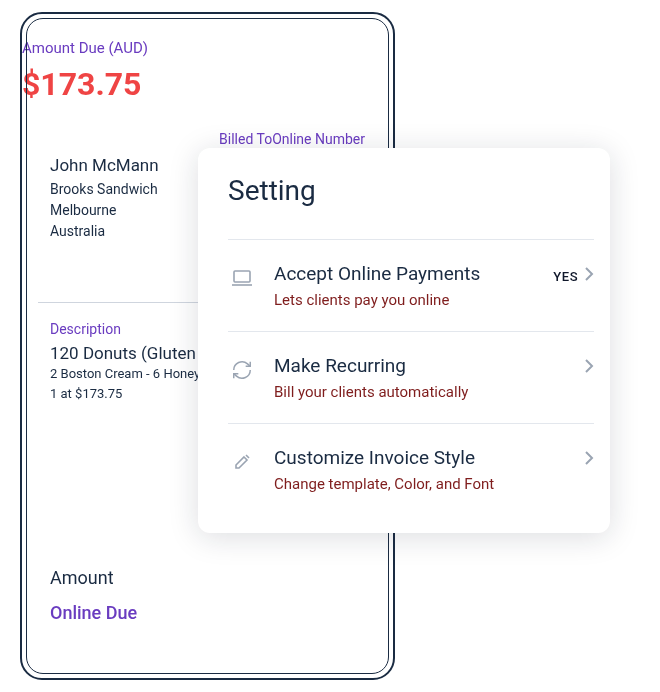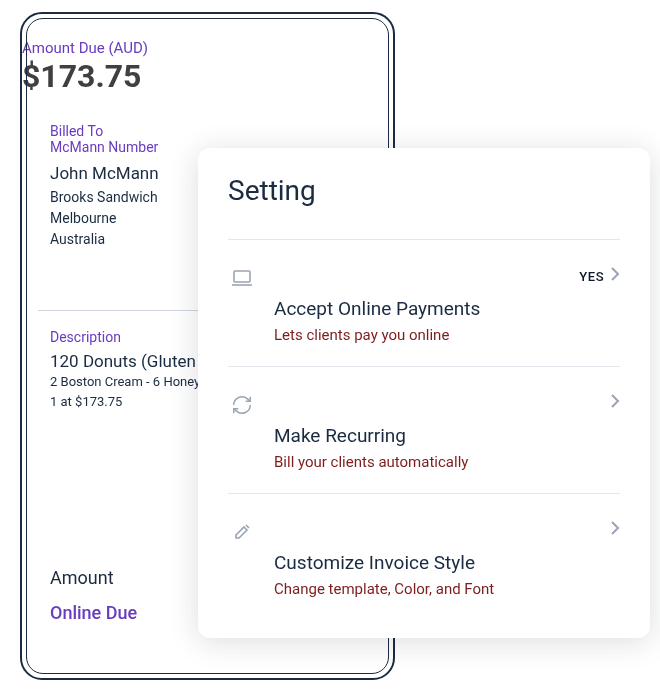--- a/index.html
+++ b/index.html
@@ -32,29 +32,29 @@
     .amount-due-section {
       text-align: left;
       padding-top: 25px;
     }
     .amount-label {
       color: #6a3cc0;
       font-size: 15px;
       font-weight: 400;
     }
     .amount-value {
-      color: #404040;
+      color: #ef4444;
       font-size: 32px;
       font-weight: 700;
+      margin-top: 8px;
     }
     .billed-row {
       display: flex;
       justify-content: flex-end;
       padding: 28px 28px 0 28px;
-      flex-direction: column;
     }
     .section-label {
       color: #6a3cc0;
       font-size: 14px;
       font-weight: 400;
     }
     .billed-details {
       padding: 6px 28px 0 28px;
     }
     .billed-name {
@@ -109,25 +109,25 @@
       color: #6a3cc0;
       font-size: 18px;
       font-weight: 500;
       white-space: nowrap;
       overflow: hidden;
     }
     .settings-panel {
       position: absolute;
       left: 198px;
       top: 148px;
-      width: 452px;
+      width: 412px;
       background: #fff;
       border-radius: 12px;
       box-shadow: 0 4px 30px rgba(20, 30, 50, 0.15);
-      padding: 26px 30px 18px 30px;
+      padding: 26px 16px 18px 30px;
     }
     .settings-title {
       color: #1a2b42;
       font-size: 28px;
       font-weight: 400;
     }
     .settings-subtitle {
       color: #9aa4b2;
       font-size: 14px;
       letter-spacing: 1px;
@@ -159,21 +159,20 @@
       align-items: center;
       justify-content: center;
     }
     .setting-content {
       flex: 1;
     }
     .setting-title {
       color: #1a2b42;
       font-size: 19px;
       font-weight: 400;
-      margin-top: 35px;
     }
     .setting-desc {
       color: #7f1d1d;
       font-size: 15px;
       margin-top: 6px;
     }
     .setting-tail {
       display: flex;
       align-items: center;
       gap: 6px;
@@ -193,21 +192,21 @@
 <body>
 
 <div class="invoice-card">
   <div class="amount-due-section">
     <div class="amount-label">Amount Due (AUD)</div>
     <div class="amount-value">$173.75</div>
   </div>
 
   <div class="billed-row">
     <div class="section-label">Billed To</div>
-    <div class="section-label">McMann Number</div>
+    <div class="section-label">Online Number</div>
   </div>
 
   <div class="billed-details">
     <div class="billed-name">John McMann</div>
     <div class="billed-line">Brooks Sandwich</div>
     <div class="billed-line">Melbourne</div>
     <div class="billed-line">Australia</div>
   </div>
 
   <hr class="divider">

